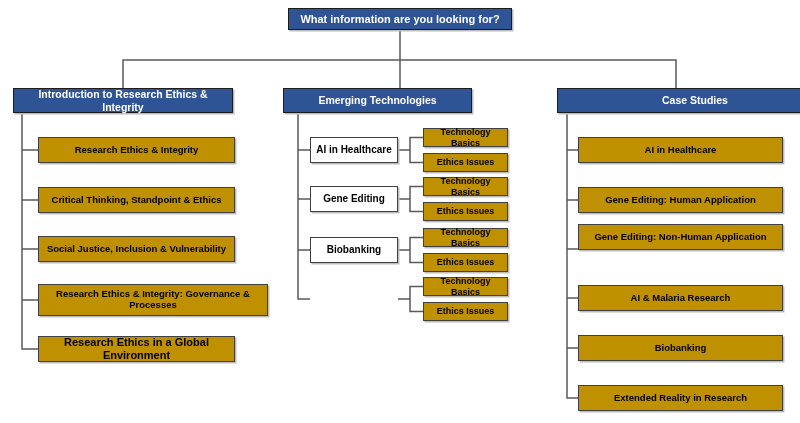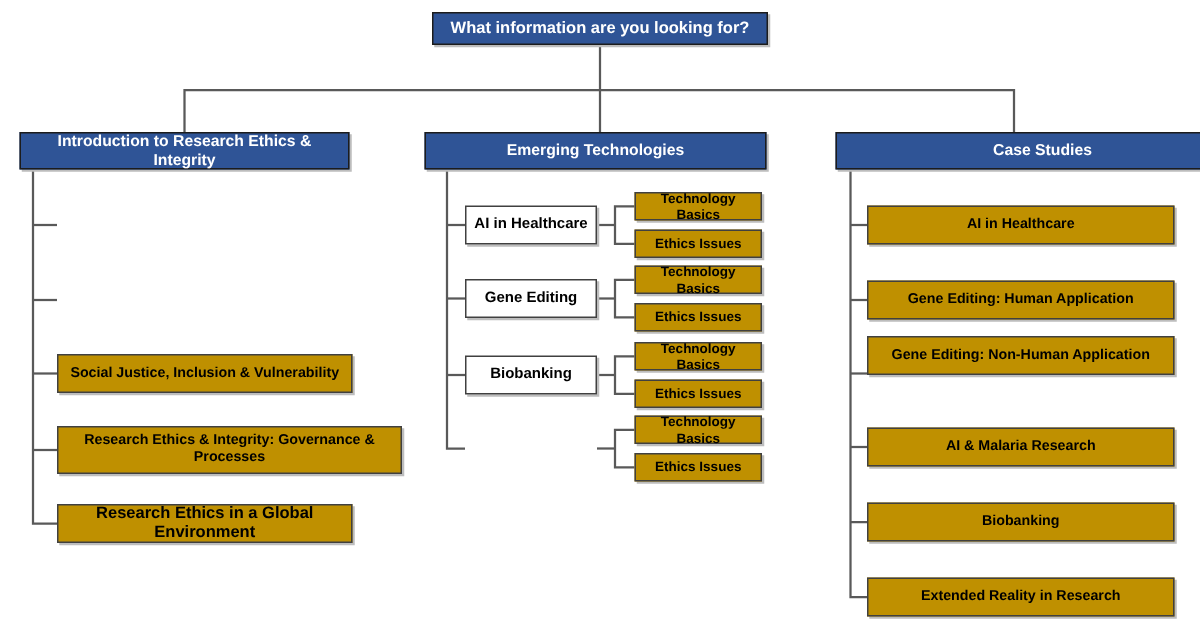--- a/index.html
+++ b/index.html
@@ -89,23 +89,25 @@
     <polyline points="567,150 578,150"></polyline>
     <polyline points="567,200 578,200"></polyline>
     <polyline points="567,249 578,249"></polyline>
     <polyline points="567,298 578,298"></polyline>
     <polyline points="567,348 578,348"></polyline>
   </svg>
 
   <div class="box blue" style="left:288px;top:8px;width:224px;height:22px;font-size:11px;">What information are you looking for?</div>
 
   <div class="box blue" style="left:13px;top:88px;width:220px;height:25px;font-size:10.5px;">Introduction to Research Ethics &amp; Integrity</div>
-  <div class="box blue" style="left:283px;top:88px;width:228px;height:25px;font-size:10.5px;">Emerging Technologies</div>
+  <div class="box blue" style="left:283px;top:88px;width:189px;height:25px;font-size:10.5px;">Emerging Technologies</div>
   <div class="box blue" style="left:557px;top:88px;width:276px;height:25px;font-size:10.5px;">Case Studies</div>
 
+  <div class="box gold" style="left:38px;top:137px;width:197px;height:26px;font-size:9.5px;">Research Ethics &amp; Integrity</div>
+  <div class="box gold" style="left:38px;top:187px;width:197px;height:26px;font-size:9.5px;">Critical Thinking, Standpoint &amp; Ethics</div>
   <div class="box gold" style="left:38px;top:236px;width:197px;height:26px;font-size:9.5px;">Social Justice, Inclusion &amp; Vulnerability</div>
   <div class="box gold" style="left:38px;top:284px;width:230px;height:32px;font-size:9.5px;">Research Ethics &amp; Integrity: Governance &amp; Processes</div>
   <div class="box gold" style="left:38px;top:336px;width:197px;height:26px;font-size:11px;">Research Ethics in a Global Environment</div>
 
   <div class="box white" style="left:310px;top:137px;width:88px;height:26px;font-size:10px;">AI in Healthcare</div>
   <div class="box gold" style="left:423px;top:128px;width:85px;height:19px;font-size:9px;">Technology Basics</div>
   <div class="box gold" style="left:423px;top:153px;width:85px;height:19px;font-size:9px;">Ethics Issues</div>
 
   <div class="box white" style="left:310px;top:186px;width:88px;height:26px;font-size:10px;">Gene Editing</div>
   <div class="box gold" style="left:423px;top:177px;width:85px;height:19px;font-size:9px;">Technology Basics</div>

